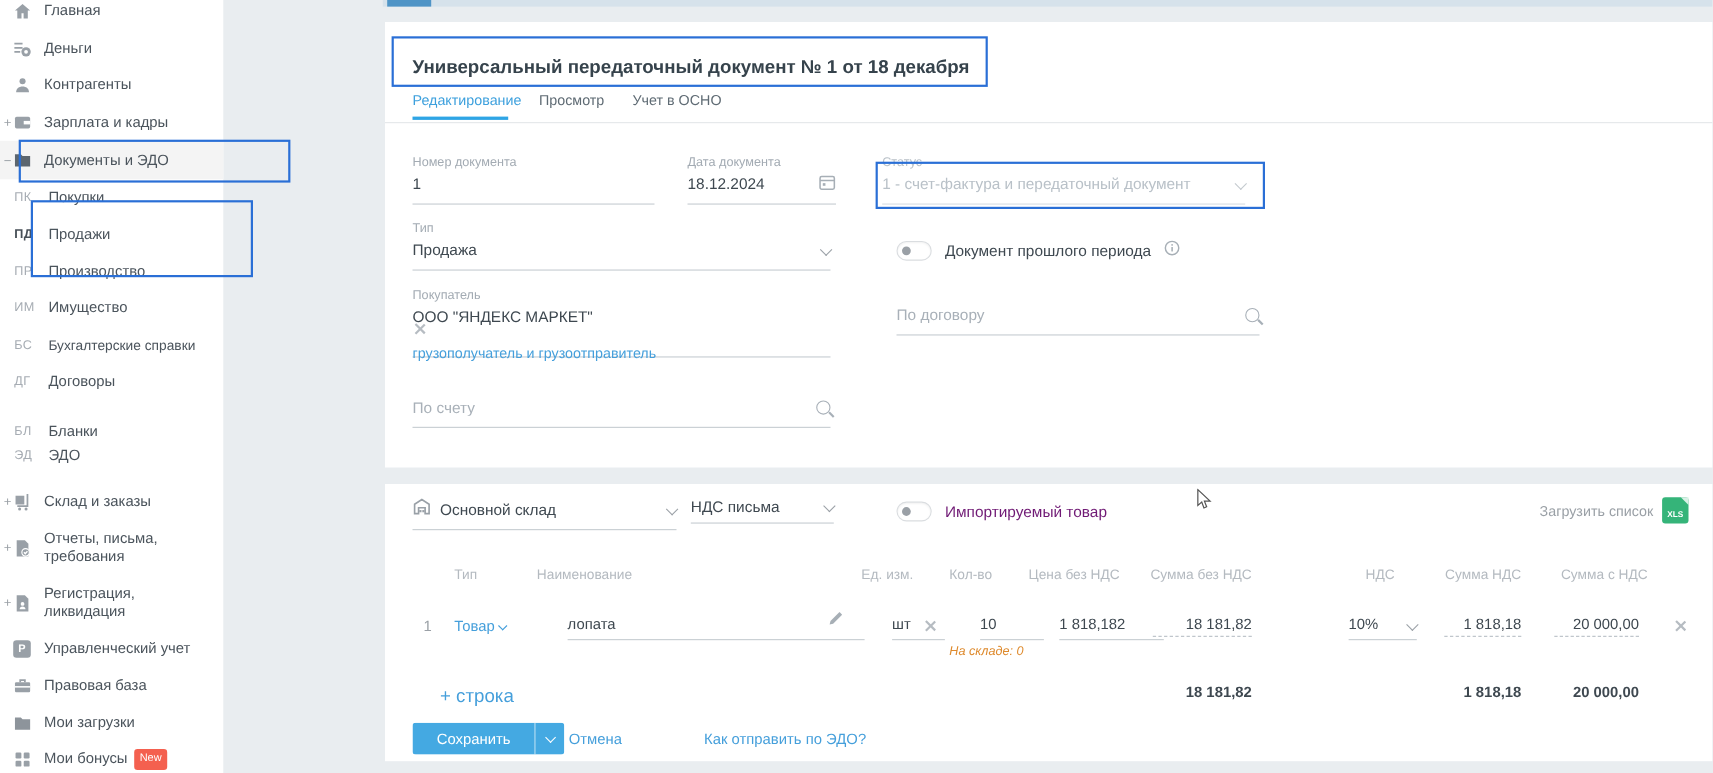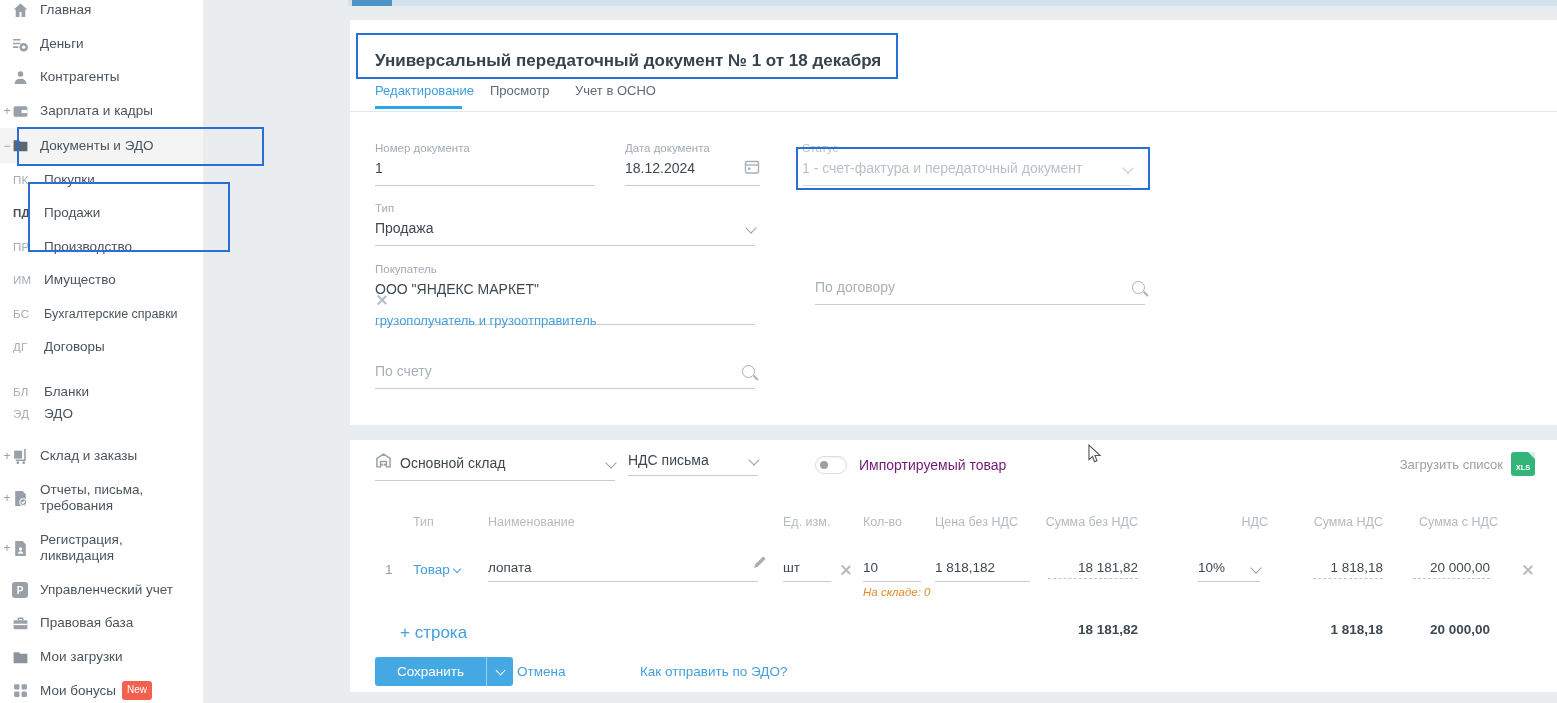--- a/index.html
+++ b/index.html
@@ -59,21 +59,21 @@
   .toggle{position:relative;display:inline-block;width:30px;height:16px;border:1px solid #dadde0;border-radius:9px;background:#fff;box-shadow:inset 0 1px 2px rgba(0,0,0,.06);cursor:pointer;}
   .toggle::after{content:'';position:absolute;left:4px;top:3.5px;width:8px;height:8px;border-radius:50%;background:#9aa0a6;}
 
   .link{color:#459fdb;cursor:pointer;text-decoration:none;}
 
   
   .th{position:absolute;font-size:12.5px;color:#b4bac0;}
   .td{position:absolute;font-size:13.5px;color:#3e4850;}
   .num-r{text-align:right;}
   .dotted{border-bottom:1px dashed #c0c6cc;padding-bottom:3px;}
-  .cell-line{border-bottom:1px solid #c6ccd1;padding-bottom:6px;}
+  .cell-line{border-bottom:1px solid #c6ccd1;padding-bottom:6px;margin-left:28px;}
   .stock-note{font-size:11.5px;color:#de8a2d;font-style:italic;}
   .tot{font-weight:bold;font-size:13.5px;color:#3e4850;}
 
   .xls-ico{position:relative;width:24px;height:24px;background:#35b479;border-radius:3px;display:flex;align-items:flex-end;justify-content:center;color:#fff;font-size:7.5px;font-weight:bold;padding-bottom:0;box-sizing:border-box;}
   .xls-ico span{margin-bottom:4px;}
   .xls-ico::before{content:'';position:absolute;right:0;top:0;border-style:solid;border-width:0 7px 7px 0;border-color:transparent #d9f1e6 transparent transparent;}
 
   
   .btn-save{display:flex;align-items:stretch;position:absolute;left:25px;top:217px;height:29px;border-radius:3px;overflow:hidden;cursor:pointer;}
   .btn-save .main{background:#44a9e2;color:#fff;font-size:13.5px;display:flex;align-items:center;padding:4px 22px;}
@@ -304,20 +304,29 @@
     </div>
 
     <div class="abs fld" style="left:25px;top:182px;width:380px">
       <span class="lab">Тип</span>
       <div class="valrow">
         <input value="Продажа" style="">
         <span class="right-ico" style="bottom:9px"><span class="chev"></span></span>
       </div>
     </div>
 
+    <div class="abs" style="left:465px;top:198px;display:flex;align-items:center;gap:12px">
+      <span class="toggle"></span>
+      <span style="font-size:14px;color:#3e4850">Документ прошлого периода</span>
+      <span><svg width="15" height="15" viewBox="0 0 16 16">
+            <circle cx="8" cy="8" r="6.5" fill="none" stroke="#a7afb6" stroke-width="1.4"></circle>
+            <rect x="7.3" y="7" width="1.5" height="4.3" fill="#a7afb6"></rect>
+            <rect x="7.3" y="4.2" width="1.5" height="1.5" fill="#a7afb6"></rect>
+          </svg></span>
+    </div>
 
     <div class="abs fld" style="left:25px;top:243px;width:380px">
       <span class="lab">Покупатель</span>
       <div class="valrow">
         <input value="ООО &quot;ЯНДЕКС МАРКЕТ&quot;" style="">
         <span class="right-ico xicon"></span>
       </div>
     </div>
 
     <div class="abs fld" style="left:465px;top:258px;width:330px">

